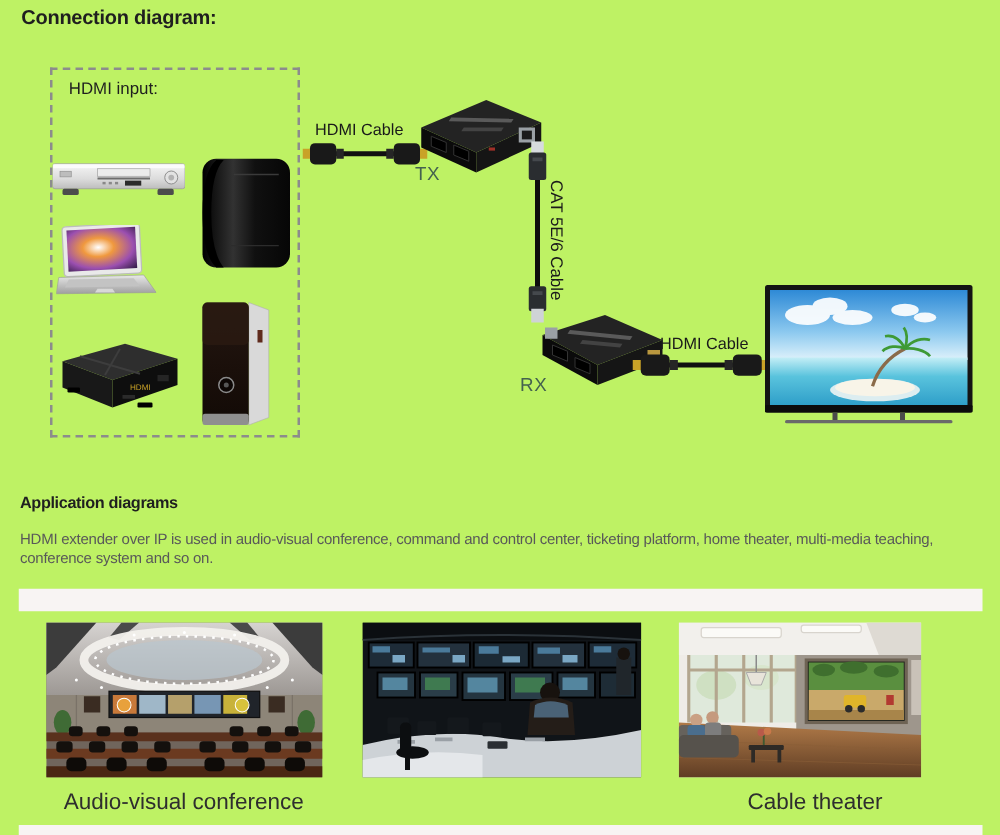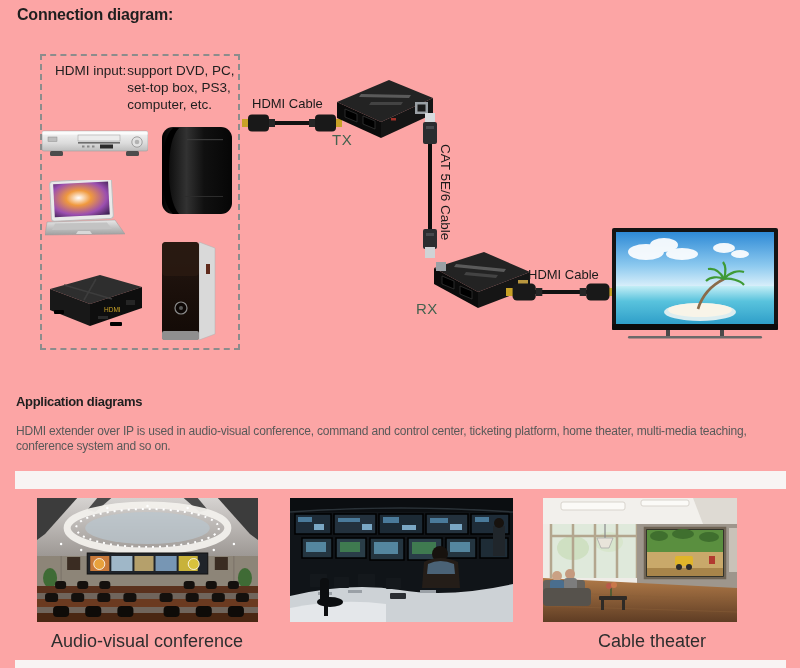--- a/index.html
+++ b/index.html
@@ -1,16 +1,16 @@
 <!DOCTYPE html>
 <html><head>
 <meta charset="utf-8">
 <style>
   html,body{margin:0;padding:0;background:#ffffff;}
-  .canvas{position:relative;width:800px;height:668px;background:#fca5a5;overflow:hidden;
+  .canvas{position:relative;width:800px;height:668px;background:#bef264;overflow:hidden;
           font-family:"Liberation Sans", sans-serif;}
   .h1{position:absolute;left:17px;top:6px;font-size:16px;font-weight:bold;color:#1f1f1f;letter-spacing:-0.2px;}
   .h2{position:absolute;left:16px;top:394px;font-size:13px;font-weight:bold;color:#1f1f1f;letter-spacing:-0.3px;}
   .para{position:absolute;left:16px;top:424px;width:770px;font-size:12px;line-height:15px;
         color:#595959;letter-spacing:-0.2px;}
   .dashed-box{position:absolute;left:40px;top:54px;width:200px;height:296px;
               border:2px dashed #8c8c8c;box-sizing:border-box;background:transparent;}
   .input-text{position:absolute;left:55px;top:62px;display:flex;gap:1px;
               font-size:13.5px;line-height:17px;color:#1f1f1f;}
   .lbl{position:absolute;font-size:13px;color:#1a1a1a;text-align:left;}
@@ -26,25 +26,20 @@
 <body>
 
 <div class="canvas">
 
   <div class="h1">Connection diagram:</div>
 
   <div class="dashed-box"></div>
 
   <div class="input-text">
     <span>HDMI input:</span>
-    <span>
-      <div>support DVD, PC,</div>
-      <div>set-top box, PS3,</div>
-      <div>computer, etc.</div>
-    </span>
   </div>
 
   <div class="dev" style="left:42px;top:129px">
     <svg width="106" height="30" viewBox="0 0 106 30">
       <defs>
           <linearGradient id="dvdG" x1="0" y1="0" x2="0" y2="1">
         <stop offset="0" stop-color="#f6f6f6"></stop>
             <stop offset="0.6" stop-color="#dcdcdc"></stop>
             <stop offset="1" stop-color="#bdbdbd"></stop>
           </linearGradient>

